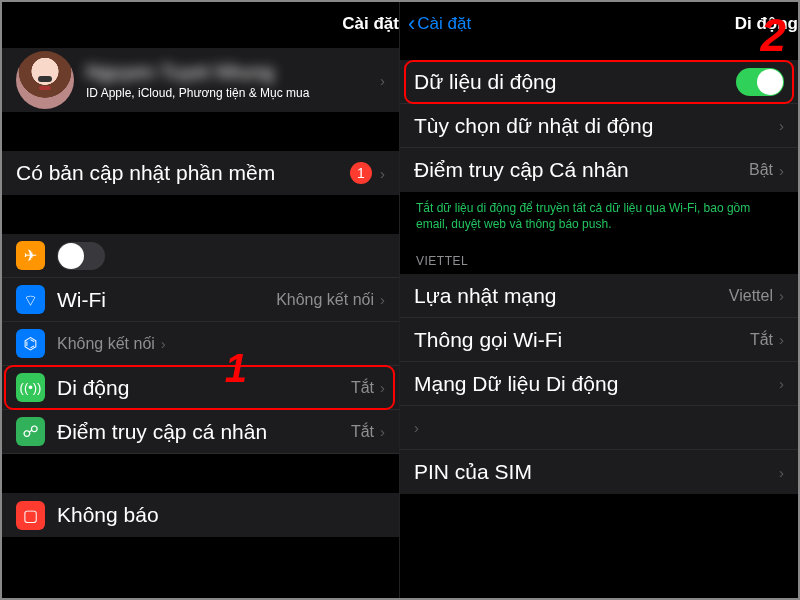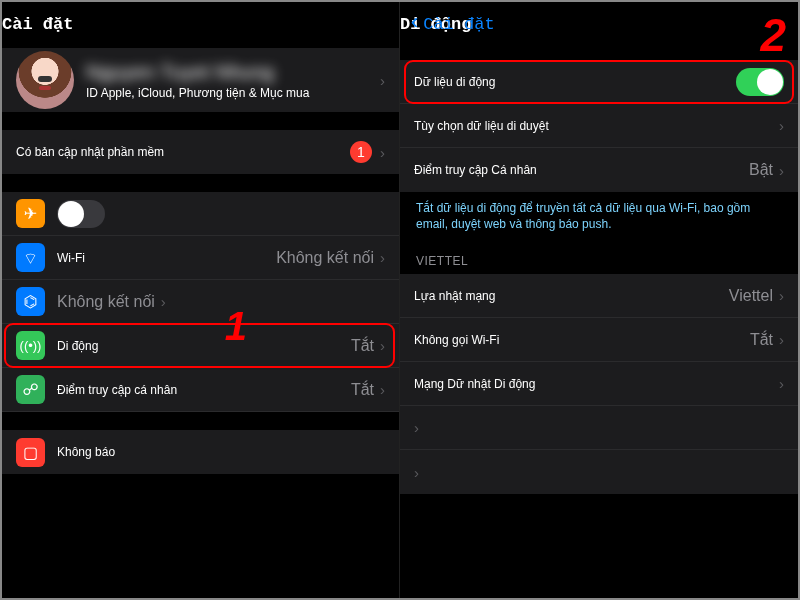--- a/index.html
+++ b/index.html
@@ -1,34 +1,34 @@
 <!DOCTYPE html>
 <html><head>
 <meta charset="utf-8">
 <style>
 * { margin: 0; padding: 0; box-sizing: border-box; }
 body { background: #000; font-family: -apple-system, "Helvetica Neue", Arial, sans-serif; width: 800px; height: 600px; overflow: hidden; display: flex; border: 2px solid #888; }
 .panel { width: 50%; height: 100%; background: #000; display: flex; flex-direction: column; position: relative; }
 .panel-left { border-right: 1px solid #222; }
 
-.header { height: 44px; display: flex; align-items: center; justify-content: flex-start; position: relative; font-family: Liberation Mono, monospace; }
+.header { height: 44px; display: flex; align-items: center; justify-content: flex-end; position: relative; }
 .header-title { color: #fff; font-size: 17px; font-weight: 600; }
 .back-btn { position: absolute; left: 8px; color: #0a84ff; font-size: 17px; display: flex; align-items: center; gap: 2px; }
 .back-chev { font-size: 22px; line-height: 1; }
 
 .content { flex: 1; overflow: hidden; }
 
 .section { margin-top: 14px; }
-.section + .section { margin-top: 18px; }
+.section + .section { margin-top: 39px; }
 .group { background: #1c1c1e; border-radius: 0; }
 .section.first { margin-top: 2px; }
 
 .row { display: flex; align-items: center; min-height: 44px; padding: 6px 14px 6px 14px; border-bottom: 0.5px solid #2b2b2d; position: relative; }
 .row:last-child { border-bottom: none; }
-.row-label { color: #fff; font-size: 12px; flex: 1; }
+.row-label { color: #fff; font-size: 21px; flex: 1; }
 .row-value { color: #8e8e93; font-size: 16px; margin-right: 6px; }
 .chev { color: #5a5a5e; font-size: 15px; }
 
 .icon-box { width: 29px; height: 29px; border-radius: 6px; margin-right: 12px; display: flex; align-items: center; justify-content: center; flex-shrink: 0; }
 .icon-glyph { color: #fff; font-size: 16px; }
 
 .profile-row { height: 64px; padding: 10px 14px; }
 .avatar { width: 58px; height: 58px; border-radius: 50%; background: radial-gradient(circle at 50% 35%, #f8d8c8 28%, #6b3d2a 29% 55%, #b88 56%); margin-right: 12px; flex-shrink: 0; position: relative; overflow: hidden; }
 .avatar::after{content:"";position:absolute;left:22px;top:25px;width:14px;height:6px;background:#333;border-radius:3px;box-shadow:0 9px 0 -1px #a33;}
 .profile-text { flex: 1; filter: blur(0); }
@@ -37,21 +37,21 @@
 
 .badge { width: 22px; height: 22px; border-radius: 11px; background: #ff3b30; color: #fff; font-size: 14px; display: flex; align-items: center; justify-content: center; margin-right: 8px; }
 
 .toggle { width: 48px; height: 28px; border-radius: 14px; position: relative; }
 .toggle-off { background: #39393d; }
 .toggle-on { background: #30d158; }
 .knob { width: 26px; height: 26px; border-radius: 13px; background: #fff; position: absolute; top: 1px; }
 .toggle-off .knob { left: 1px; }
 .toggle-on .knob { right: 1px; }
 
-.footer-note { color: #7dd3fc; font-size: 12px; padding: 8px 16px 4px; line-height: 1.35; }
+.footer-note { color: #22c55e; font-size: 12px; padding: 8px 16px 4px; line-height: 1.35; }
 .group-header { color: #8e8e93; font-size: 12px; padding: 18px 16px 6px; text-transform: uppercase; letter-spacing: 0.5px; }
 
 .highlight { border: 2.5px solid #ff0000; border-radius: 9px; position: absolute; pointer-events: none; }
 .step-num { position: absolute; color: #ff0000; font-size: 40px; font-weight: 700; font-style: italic; z-index: 10; line-height:1; }
 
 .bg-orange{background:#ff9500}.bg-blue{background:#007aff}.bg-green{background:#34c759}.bg-green2{background:#30b15a}.bg-red{background:#ff3b30}
 </style>
 </head>
 <body>
 
@@ -159,51 +159,52 @@
     <div class="section">
         <div class="group" style="position:relative">
       <div class="row">
         <span class="row-label">Dữ liệu di động</span>
         <div class="toggle toggle-on">
               <div class="knob"></div>
             </div>
         <div class="highlight" style="left:4px;right:4px;top:0;bottom:-1px"></div>
       </div>
       <div class="row">
-        <span class="row-label">Tùy chọn dữ liệu di duyệt</span>
+        <span class="row-label">Tùy chọn dữ nhật di động</span>
         <span class="chev">›</span>
       </div>
       <div class="row">
         <span class="row-label">Điểm truy cập Cá nhân</span>
         <span class="row-value">Bật</span>
         <span class="chev">›</span>
       </div>
     </div>
       </div>
 
     <div class="footer-note">Tắt dữ liệu di động để truyền tất cả dữ liệu qua Wi-Fi, bao gồm email, duyệt web và thông báo push.</div>
 
     <div class="group-header">VIETTEL</div>
     <div class="group">
       <div class="row">
         <span class="row-label">Lựa nhật mạng</span>
         <span class="row-value">Viettel</span>
         <span class="chev">›</span>
       </div>
       <div class="row">
-        <span class="row-label">Không gọi Wi-Fi</span>
+        <span class="row-label">Thông gọi Wi-Fi</span>
         <span class="row-value">Tắt</span>
         <span class="chev">›</span>
       </div>
       <div class="row">
-        <span class="row-label">Mạng Dữ nhật Di động</span>
-        <span class="chev">›</span>
-      </div>
-      <div class="row">
-        <span class="chev">›</span>
-      </div>
-      <div class="row">
+        <span class="row-label">Mạng Dữ liệu Di động</span>
+        <span class="chev">›</span>
+      </div>
+      <div class="row">
+        <span class="chev">›</span>
+      </div>
+      <div class="row">
+        <span class="row-label">PIN của SIM</span>
         <span class="chev">›</span>
       </div>
     </div>
 
   </div>
 </div>
 
 </body></html>

